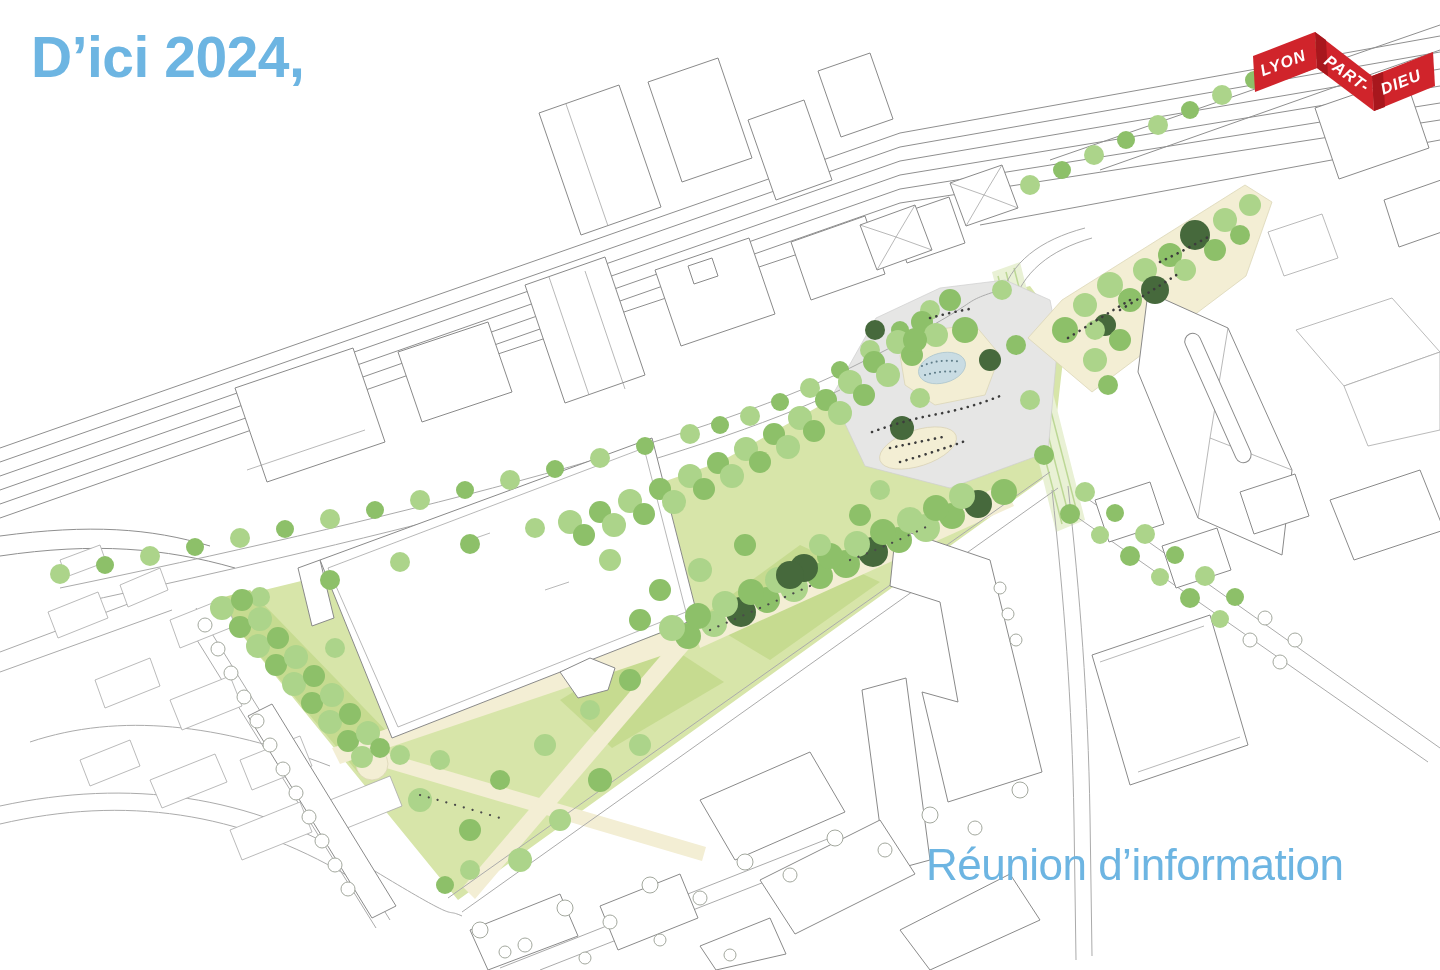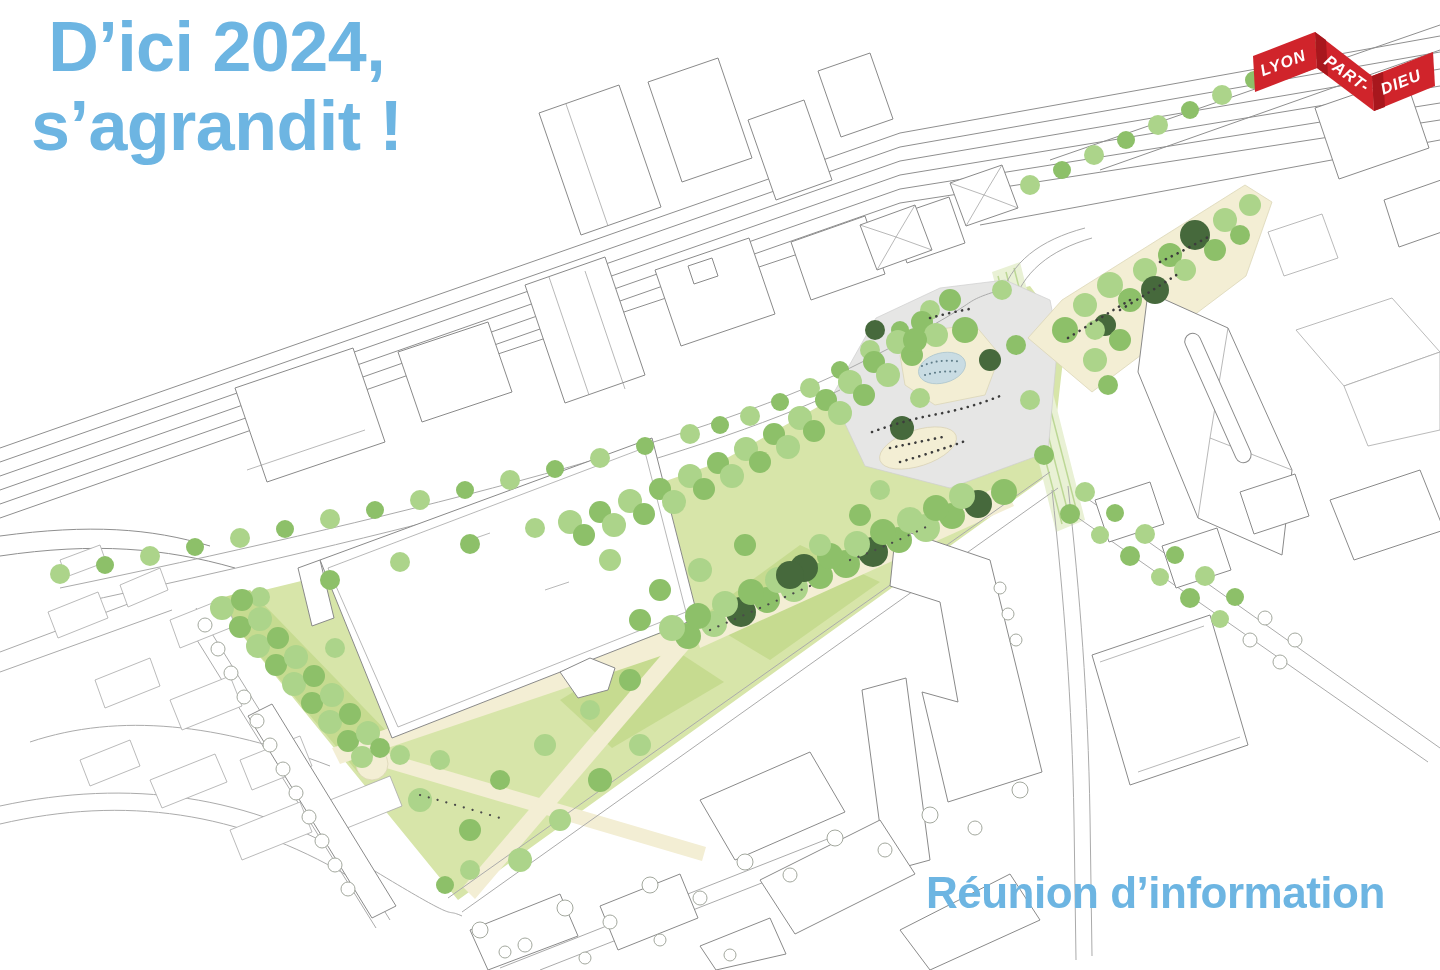--- a/index.html
+++ b/index.html
@@ -3,26 +3,26 @@
 <meta charset="utf-8">
 <style>
   html,body{margin:0;padding:0;}
   body{
     width:1440px;height:970px;overflow:hidden;background:#ffffff;
     font-family:"Liberation Sans",sans-serif;position:relative;
   }
   #stage{position:absolute;left:0;top:0;width:1440px;height:970px;}
   svg{position:absolute;left:0;top:0;}
   .heading{
-    position:absolute;left:31px;top:8px;color:#6db5e2;
-    font-weight:700;font-size:70px;line-height:79px;letter-spacing:-0.5px;text-align:center;
+    position:absolute;left:31px;top:18px;color:#6db5e2;
+    font-weight:700;font-size:57px;line-height:79px;letter-spacing:-0.5px;
   }
   .footer-note{
-    position:absolute;left:926px;top:860px;color:#6db5e2;
-    font-weight:700;font-size:44px;line-height:66px;letter-spacing:-0.5px;
+    position:absolute;left:926px;top:832px;color:#6db5e2;
+    font-weight:400;font-size:44px;line-height:66px;letter-spacing:-0.5px;
   }
   
   .rail{fill:none;stroke:#8f8f8f;stroke-width:1;}
   .street{fill:none;stroke:#ababab;stroke-width:1;}
   .bld{fill:#ffffff;stroke:#8a8a8a;stroke-width:1;}
   .bld-light{fill:#ffffff;stroke:#a8a8a8;stroke-width:0.8;}
   .detail{fill:none;stroke:#9a9a9a;stroke-width:0.7;}
   .lawn{fill:#d7e5a9;}
   .lawn2{fill:#c6db90;}
   .cream{fill:#f3eed4;}
@@ -469,20 +469,19 @@
     <polygon points="1315,32 1326,40 1328,76 1317,68" fill="#a8171d"></polygon>
     <polygon points="1372,76 1383,72 1385,107 1374,111" fill="#a8171d"></polygon>
     <text class="logo-txt" transform="translate(1285,68) rotate(-20.5)">LYON</text>
     <text class="logo-txt" transform="translate(1344,78) rotate(35)">PART-</text>
     <text class="logo-txt" transform="translate(1403,87) rotate(-21.5)">DIEU</text>
   </g>
 </svg>
 
 <div class="heading">
   <div>D’ici 2024,</div>
-  <div>s’agrandit !</div>
 </div>
 
 <div class="footer-note">
   <div>Réunion d’information</div>
 </div>
 
 </div>
 
 </body></html>

